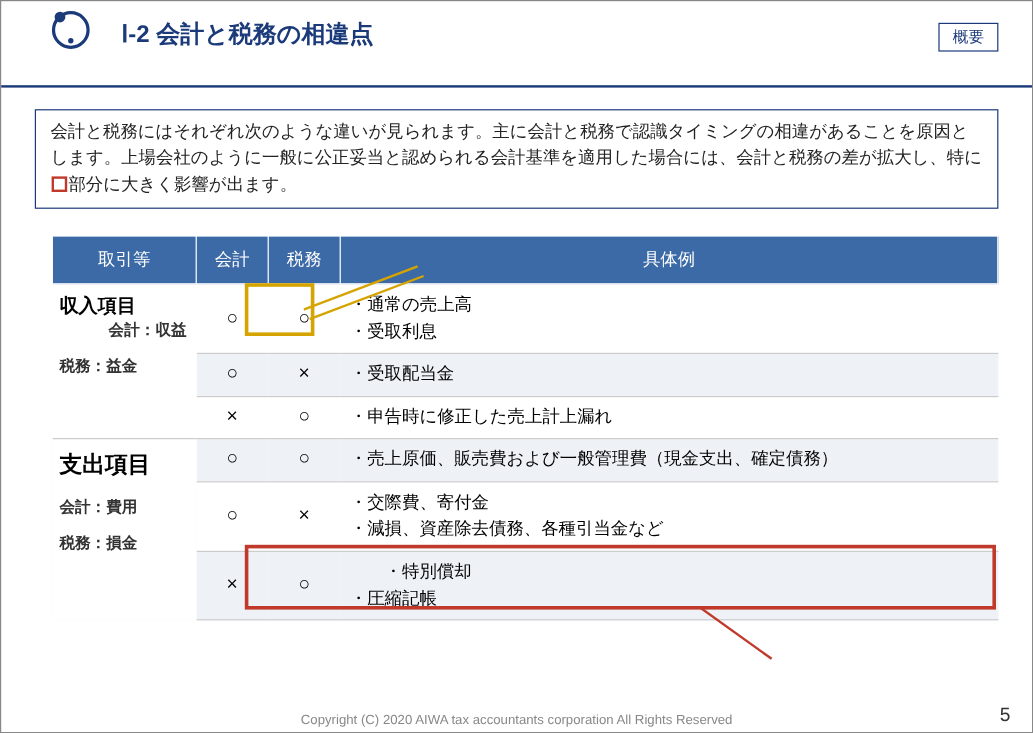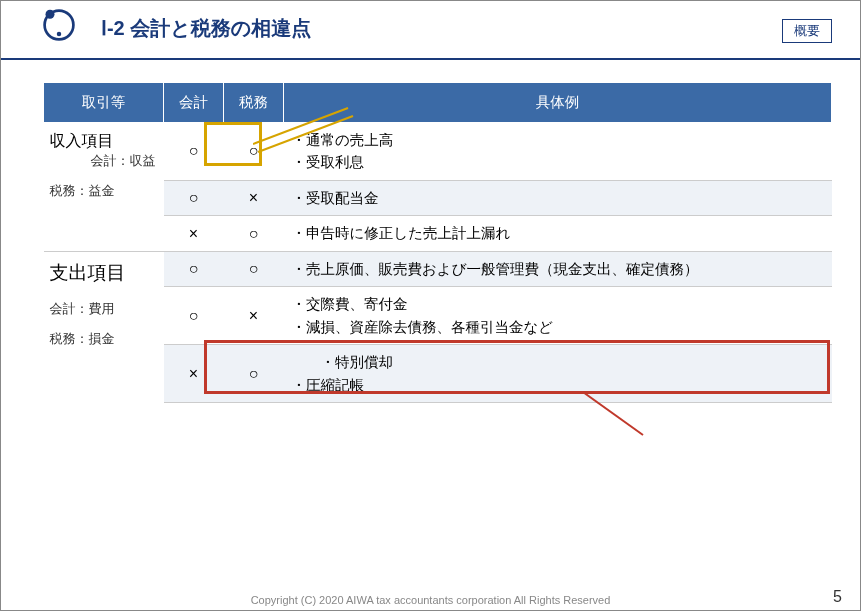--- a/index.html
+++ b/index.html
@@ -13,21 +13,21 @@
   }
   .slide {
     width: 861px;
     height: 611px;
     background: #fff;
     border: 1px solid #888;
     position: relative;
   }
   .header {
     position: relative;
-    height: 59px;
+    height: 72px;
     border-bottom: 2px solid #1a3a7a;
     padding: 12px 20px 0 20px;
   }
   .logo {
     position: absolute;
     left: 40px;
     top: 6px;
     width: 36px;
     height: 36px;
   }
@@ -90,20 +90,21 @@
     vertical-align: middle;
   }
   td.symbol { text-align: center; width: 60px; font-size: 16px; }
   td.example { font-size: 14.5px; line-height: 1.55; }
   .row-label {
     width: 120px;
     padding-left: 6px;
     font-size: 15px;
     vertical-align: top;
     border: none;
+    font-weight: bold;
   }
   .row-sub { font-size: 13px; color: #333; margin-top: 6px; }
   .strip-odd { background: #fff; }
   .strip-even { background: #eef2f7; }
   .callout-gold {
     position: absolute;
     left: 304px;
     top: -24px;
     width: 90px;
     padding: 4px 2px;
@@ -195,20 +196,23 @@
       <svg viewBox="0 0 40 40">
         <circle cx="20" cy="20" r="16" fill="none" stroke="#1a3a7a" stroke-width="3"></circle>
         <circle cx="10" cy="8" r="5" fill="#1a3a7a"></circle>
         <circle cx="20" cy="30" r="2.5" fill="#1a3a7a"></circle>
       </svg>
     </div>
     <div class="title">Ⅰ-2  会計と税務の相違点</div>
     <div class="tag-box">概要</div>
   </div>
 
+  <div class="intro">
+    <span>会計と税務にはそれぞれ次のような違いが見られます。主に会計と税務で認識タイミングの相違があることを原因とします。上場会社のように一般に公正妥当と認められる会計基準を適用した場合には、会計と税務の差が拡大し、特に</span><span class="red-square-inline"></span><span>部分に大きく影響が出ます。</span>
+  </div>
 
   <div class="table-wrap">
 
     <svg class="gold-connector">
       <line x1="0" y1="38" x2="95" y2="2" stroke="#d6a400" stroke-width="2"></line>
       <line x1="5" y1="46" x2="100" y2="10" stroke="#d6a400" stroke-width="2"></line>
     </svg>
     <div class="gold-highlight"></div>
 
     <div class="red-highlight"></div>

